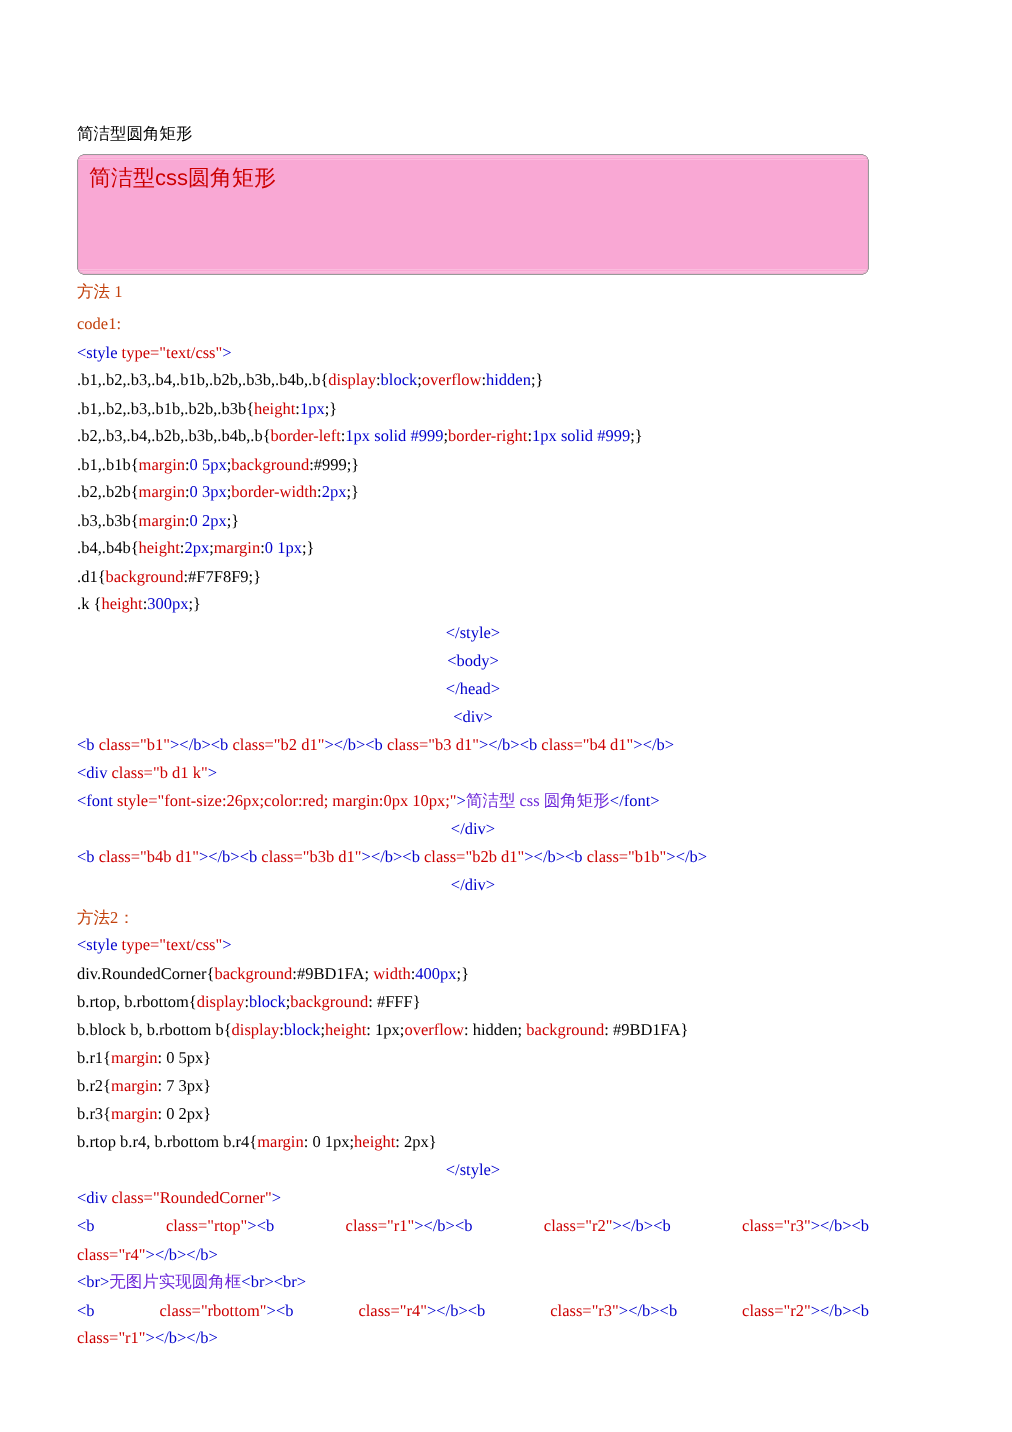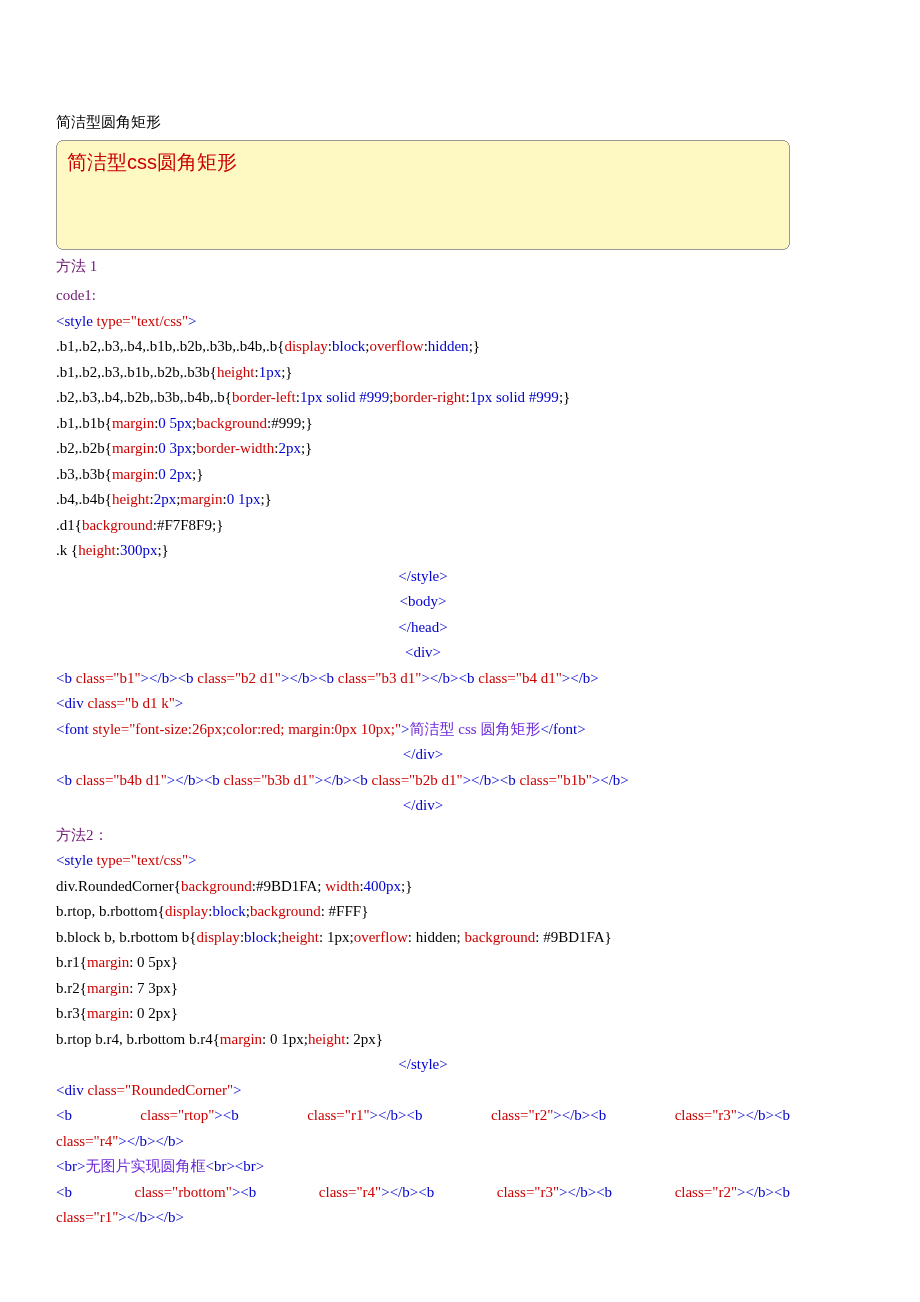--- a/index.html
+++ b/index.html
@@ -6,50 +6,50 @@
   margin: 0;
   padding: 0;
   background: #fff;
   font-family: "SimSun", "宋体", serif;
   font-size: 15px;
   line-height: 1.7;
 }
 .page {
   width: 920px;
   margin: 0 auto;
-  padding: 110px 130px 60px 56px;
+  padding: 110px 130px 60px 70px;
   box-sizing: border-box;
 }
 .title {
   color: #000;
   margin-bottom: 4px;
 }
 
 
 .b1,.b2,.b3,.b4,.b1b,.b2b,.b3b,.b4b,.b{display:block;overflow:hidden;}
 .b1,.b2,.b3,.b1b,.b2b,.b3b{height:1px;}
 .b2,.b3,.b4,.b2b,.b3b,.b4b,.b{border-left:1px solid #999;border-right:1px solid #999;}
 .b1,.b1b{margin:0 5px;background:#999;}
 .b2,.b2b{margin:0 3px;border-width:2px;}
 .b3,.b3b{margin:0 2px;}
 .b4,.b4b{height:2px;margin:0 1px;}
-.d1{background:#fef9c3;}
+.d1{background:#f9a8d4;}
 .k{height:100px;}
 .inner-text {
   font-size: 20px;
   color: #c00;
   margin: 0 10px;
   font-family: "SimSun", "宋体", serif;
 }
 .csslabel {
   font-family: Arial, sans-serif;
 }
 
 .method-label {
-  color: #701a75;
+  color: #c2410c;
   margin-top: 4px;
 }
 .code-line {
   font-family: "Times New Roman", serif;
   font-size: 15px;
   color: #000;
   white-space: normal;
   word-break: break-word;
 }
 .code-line.justify {

